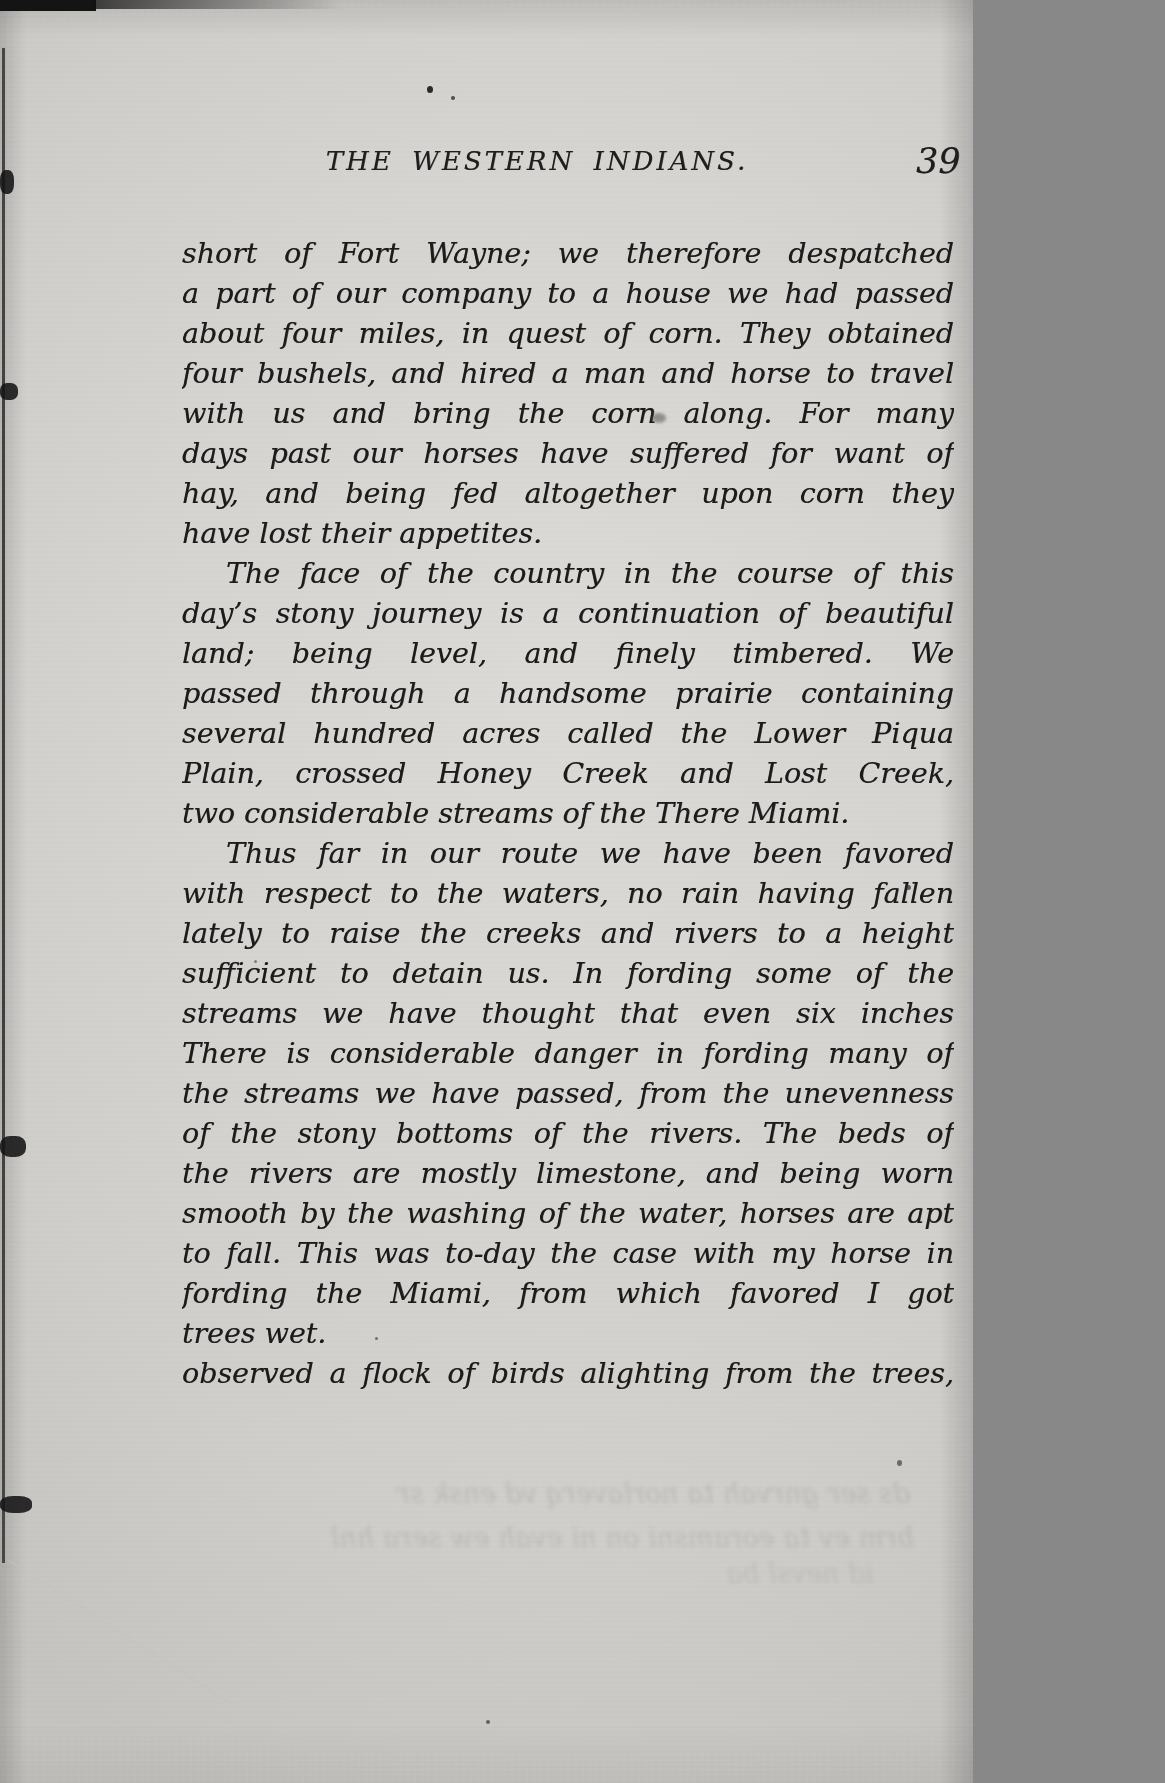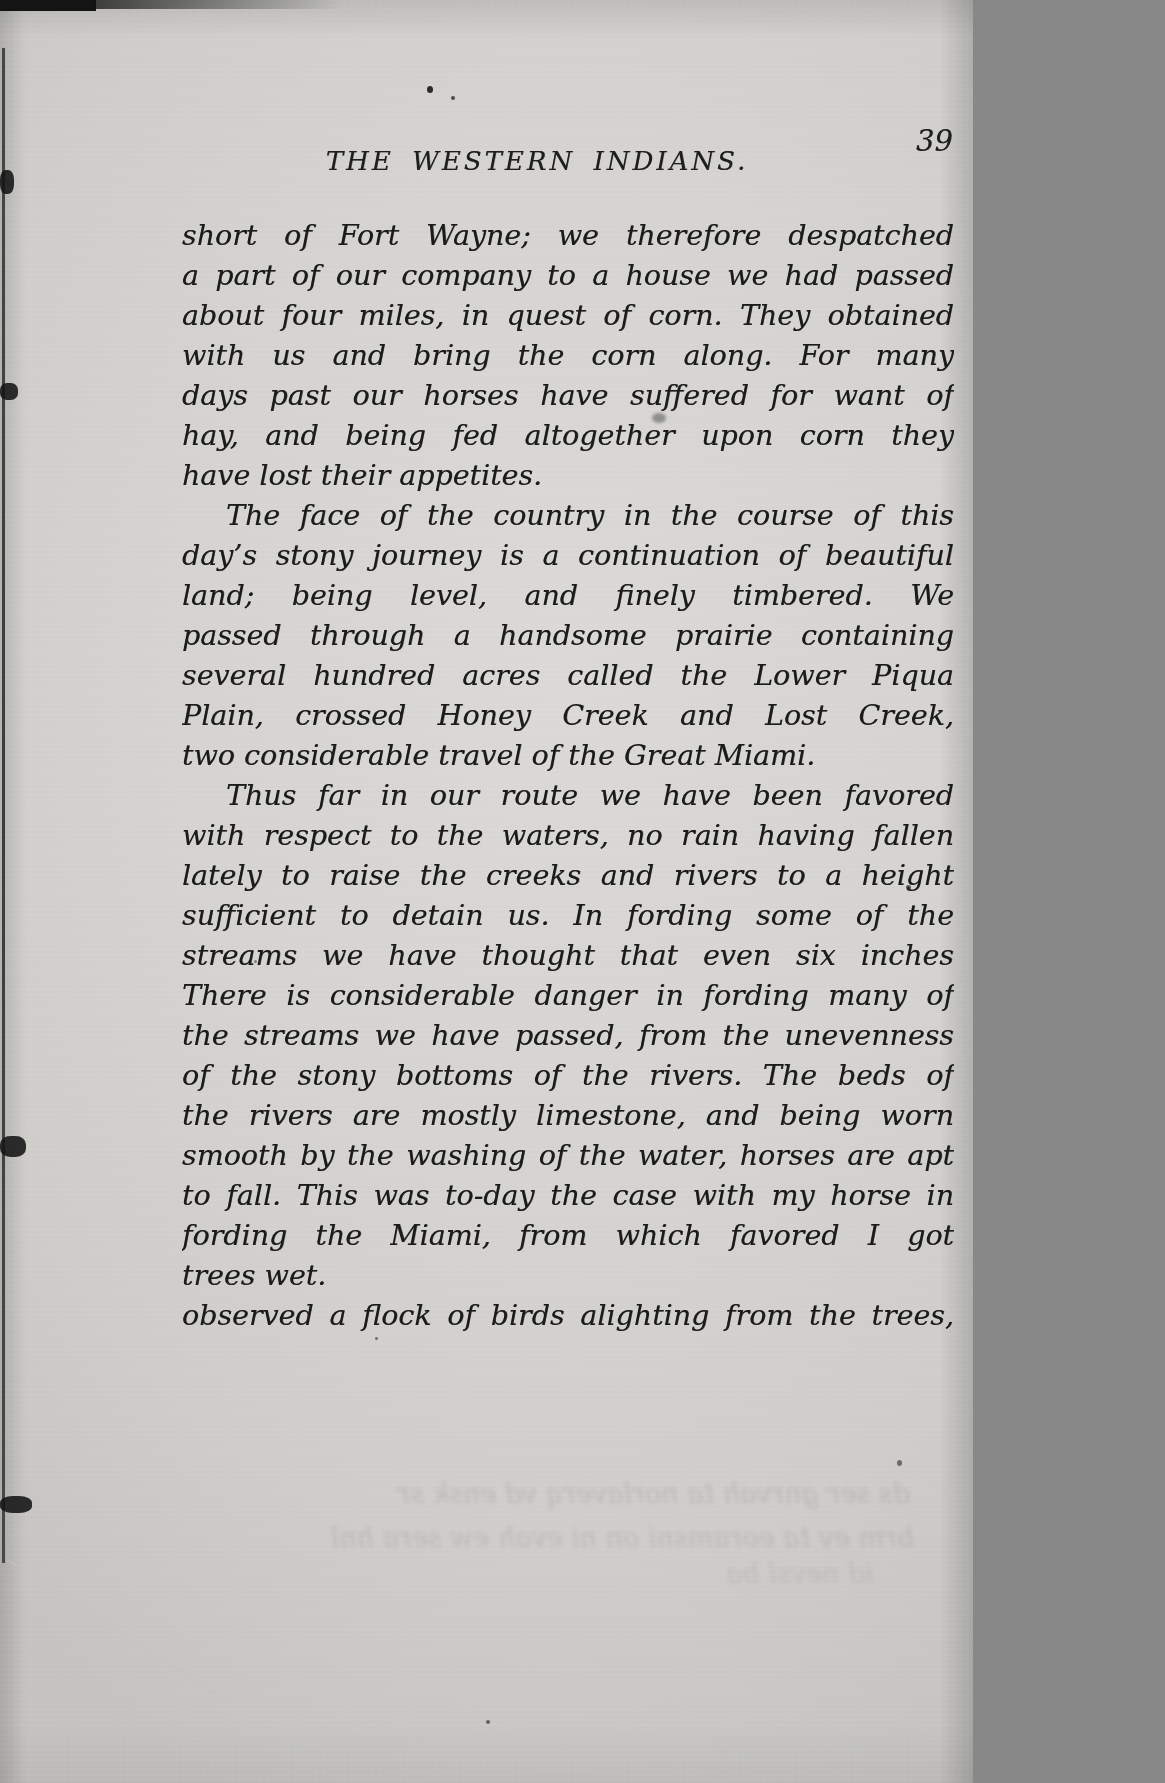--- a/index.html
+++ b/index.html
@@ -20,26 +20,26 @@
       repeating-linear-gradient(0deg, rgba(0,0,0,.014) 0 2px, transparent 2px 5px),
       repeating-linear-gradient(90deg, rgba(255,255,255,.02) 0 3px, transparent 3px 7px);
   }
   
   .title {
     position:absolute; top:146px; left:182px; width:710px;
     text-align:center; font-size:26px; letter-spacing:3px; word-spacing:7px;
     color:#1e1e1e; text-shadow:.4px .4px .6px rgba(20,20,20,.5);
   }
   .pageno {
-    position:absolute; top:124px; left:916px; font-size:29px; color:#1e1e1e;
+    position:absolute; top:141px; left:916px; font-size:35px; color:#1e1e1e;
     text-shadow:.4px .4px .6px rgba(20,20,20,.5);
   }
   
   .text-block {
-    position:absolute; top:216px; left:182px; width:772px;
+    position:absolute; top:234px; left:182px; width:772px;
     font-size:28.5px; line-height:40px; color:#1b1b1b;
     text-shadow:.35px .35px .55px rgba(25,25,25,.55);
   }
   .line { height:40px; text-align:justify; text-align-last:justify; overflow:hidden; }
   .line.unjust { text-align-last:left; }
   .line.indent { text-indent:44px; }
   
   .bleed {
     position:absolute; color:#4c4c48; transform:scaleX(-1);
     filter:blur(2.2px); font-size:27px; white-space:nowrap; overflow:hidden;
@@ -63,31 +63,32 @@
 
   <div class="noise"></div>
 
   <div class="title">THE WESTERN INDIANS.</div>
   <div class="pageno">39</div>
 
   <div class="text-block">
       <div class="line">short of Fort Wayne; we therefore despatched</div>
       <div class="line">a part of our company to a house we had passed</div>
       <div class="line">about four miles, in quest of corn. They obtained</div>
+      <div class="line">four bushels, and hired a man and horse to travel</div>
       <div class="line">with us and bring the corn along. For many</div>
       <div class="line">days past our horses have suffered for want of</div>
       <div class="line">hay, and being fed altogether upon corn they</div>
       <div class="line unjust">have lost their appetites.</div>
       <div class="line indent">The face of the country in the course of this</div>
       <div class="line">day’s stony journey is a continuation of beautiful</div>
       <div class="line">land; being level, and finely timbered. We</div>
       <div class="line">passed through a handsome prairie containing</div>
       <div class="line">several hundred acres called the Lower Piqua</div>
       <div class="line">Plain, crossed Honey Creek and Lost Creek,</div>
-      <div class="line unjust">two considerable travel of the Great Miami.</div>
+      <div class="line unjust">two considerable streams of the There Miami.</div>
       <div class="line indent">Thus far in our route we have been favored</div>
       <div class="line">with respect to the waters, no rain having fallen</div>
       <div class="line">lately to raise the creeks and rivers to a height</div>
       <div class="line">sufficient to detain us. In fording some of the</div>
       <div class="line">streams we have thought that even six inches</div>
       <div class="line">There is considerable danger in fording many of</div>
       <div class="line">the streams we have passed, from the unevenness</div>
       <div class="line">of the stony bottoms of the rivers. The beds of</div>
       <div class="line">the rivers are mostly limestone, and being worn</div>
       <div class="line">smooth by the washing of the water, horses are apt</div>

